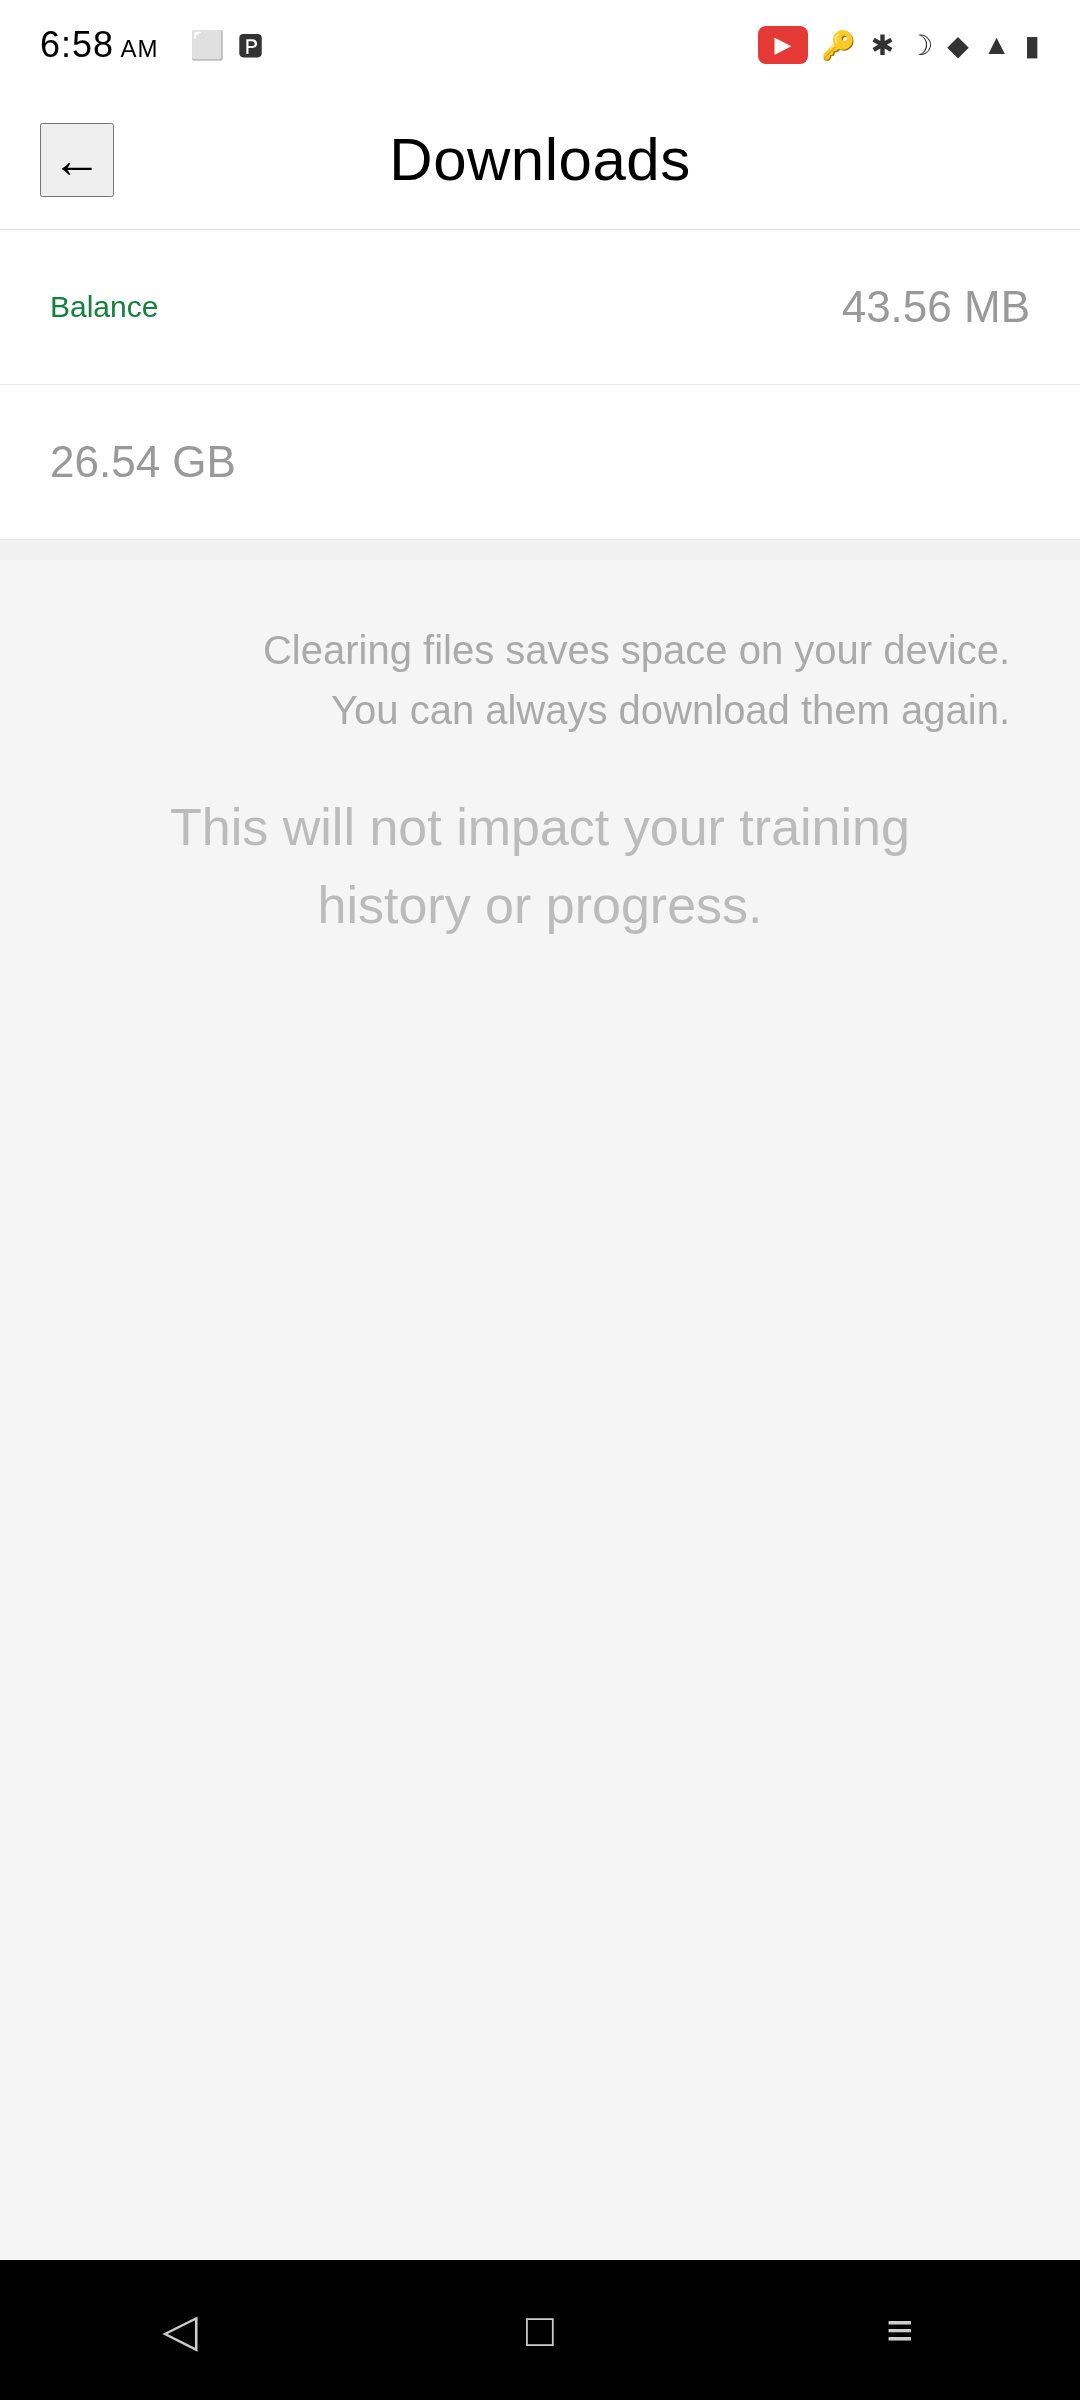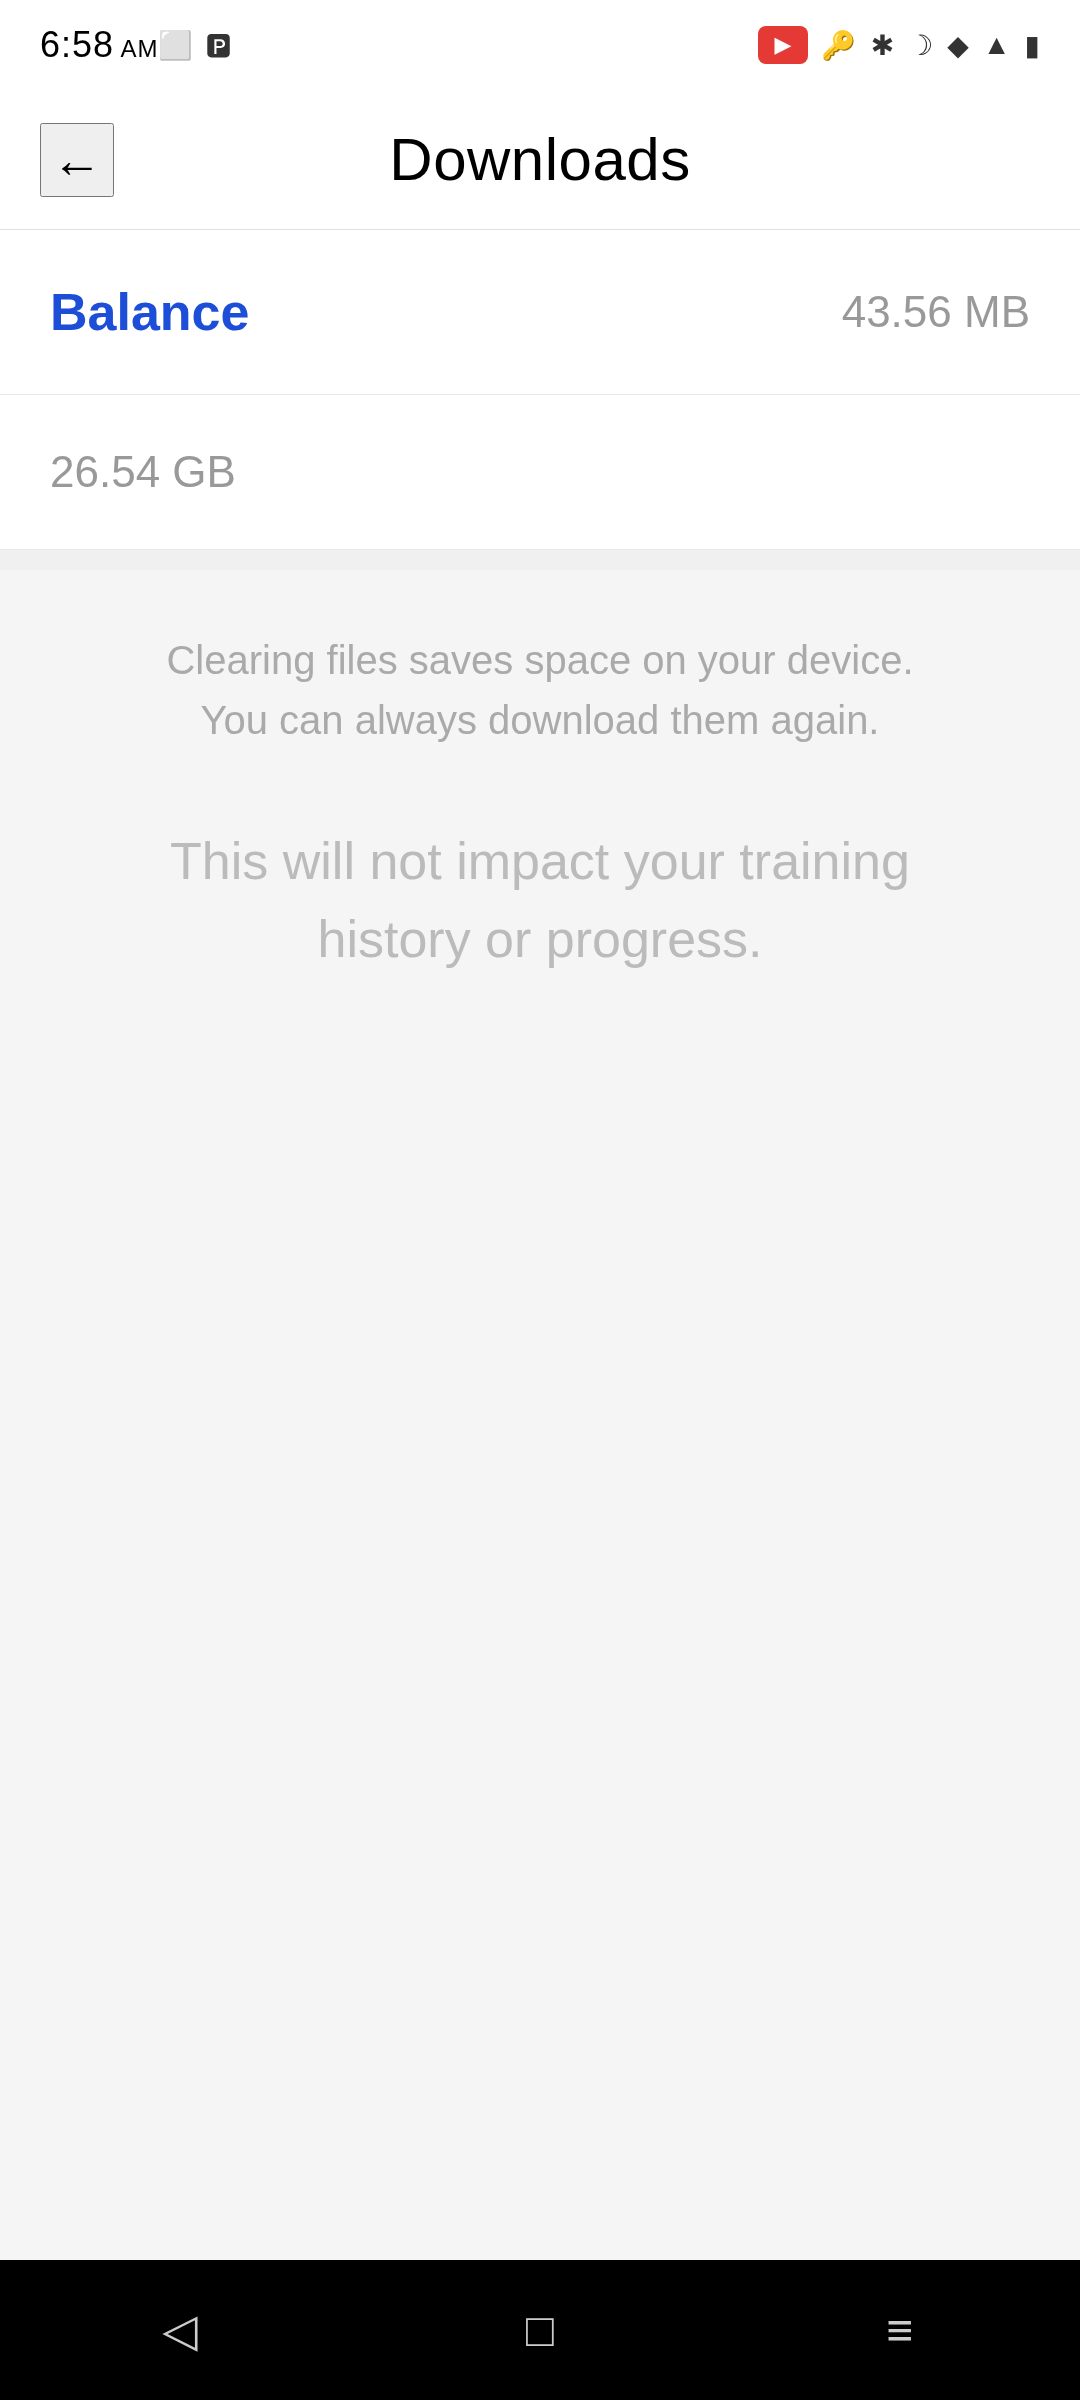--- a/index.html
+++ b/index.html
@@ -26,21 +26,21 @@
       align-items: center;
       justify-content: space-between;
       padding: 0 40px;
       height: 90px;
       flex-shrink: 0;
     }
 
     .status-bar-left {
       display: flex;
       align-items: center;
-      gap: 0;
+      gap: 32px;
     }
 
     .status-time {
       font-size: 36px;
       font-weight: 500;
       color: #000;
       letter-spacing: 1px;
     }
 
     .status-time .am-pm {
@@ -122,23 +122,23 @@
 
     .info-row {
       display: flex;
       align-items: center;
       justify-content: space-between;
       padding: 52px 50px;
       border-bottom: 1px solid #e8e8e8;
     }
 
     .info-label {
-      font-size: 52px;
-      font-weight: 700;
-      color: #1d4ed8;
+      font-size: 30px;
+      font-weight: 400;
+      color: #15803d;
     }
 
     .info-value {
       font-size: 44px;
       font-weight: 400;
       color: #999;
     }
 
     
     .section-divider {
@@ -170,23 +170,23 @@
     .info-text-section {
       background: #f5f5f5;
       padding: 60px 70px;
       flex: 1;
     }
 
     .info-text-primary {
       font-size: 40px;
       font-weight: 400;
       color: #aaa;
-      text-align: center;
+      text-align: right;
       line-height: 1.5;
-      margin-bottom: 72px;
+      margin-bottom: 48px;
     }
 
     .info-text-secondary {
       font-size: 52px;
       font-weight: 400;
       color: #bbb;
       text-align: center;
       line-height: 1.5;
     }
 

